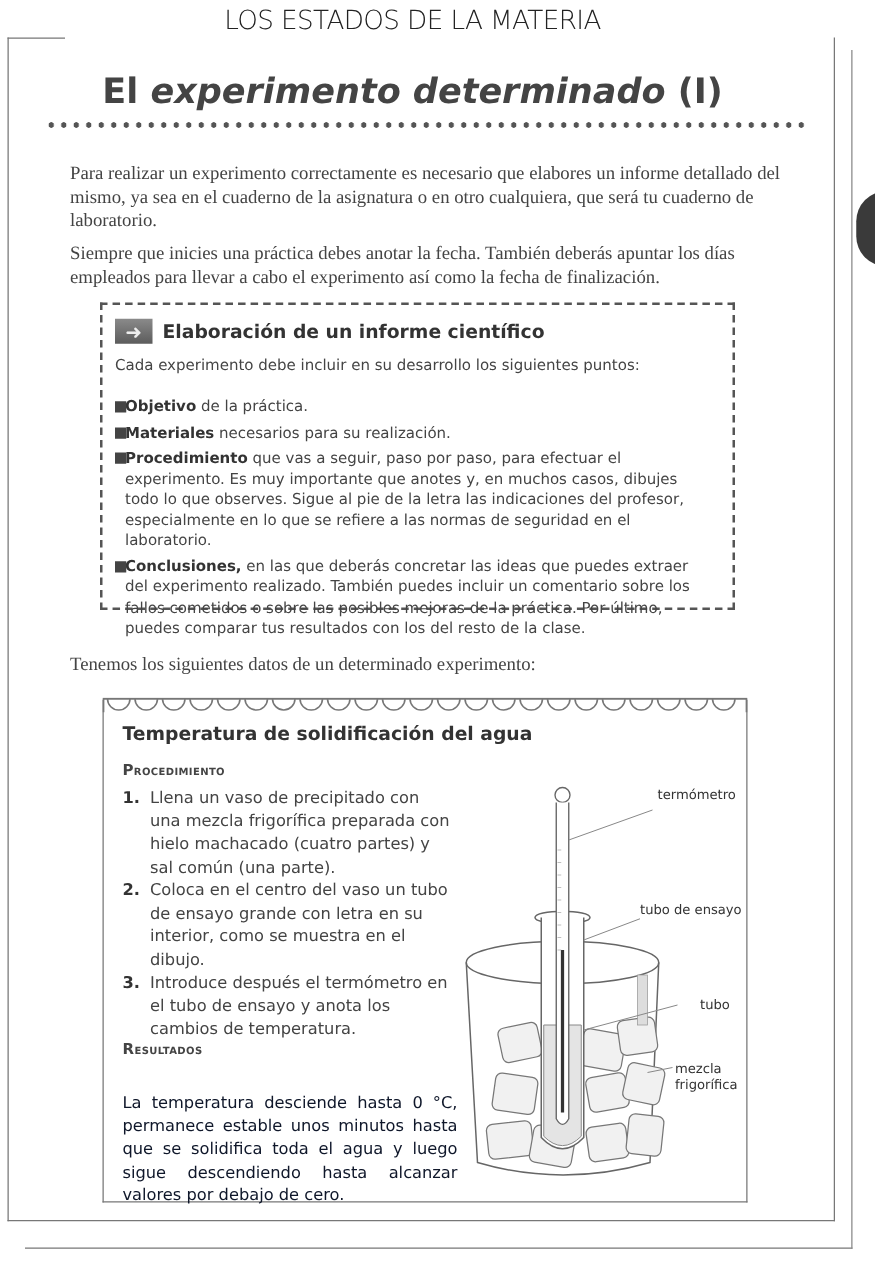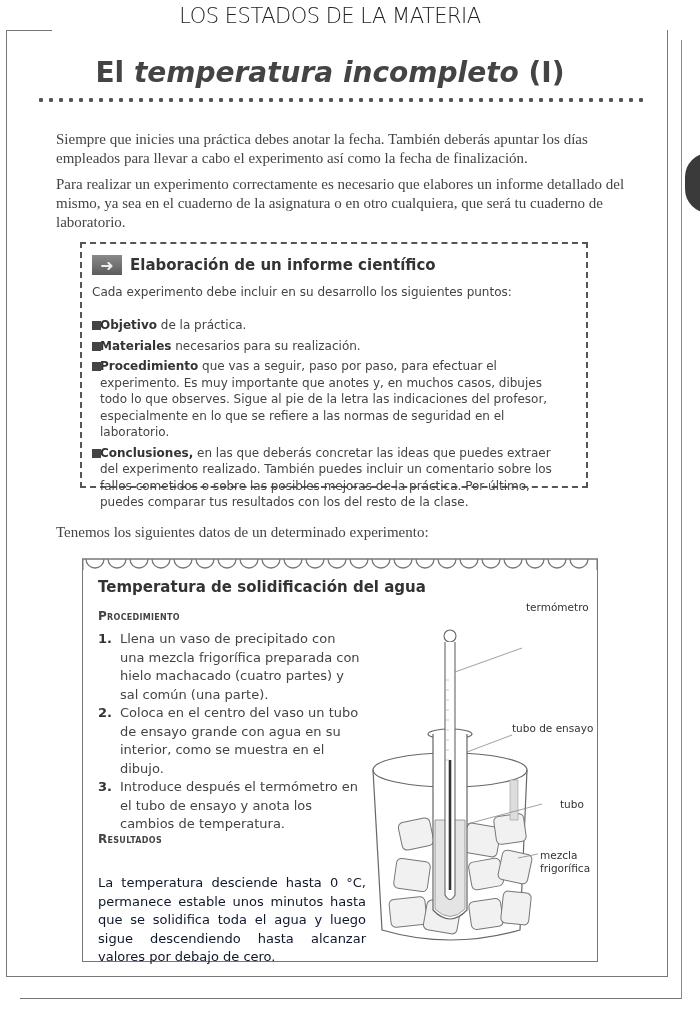--- a/index.html
+++ b/index.html
@@ -49,26 +49,26 @@
 </head>
 <body>
 
 <div class="page-frame"></div>
 <div class="frame-top-stub"></div>
 <div class="outer-bottom"></div>
 <div class="outer-right"></div>
 <div class="side-tab"></div>
 
 <div class="section-header">LOS ESTADOS DE LA MATERIA</div>
-<div class="page-title"><span>El </span><span class="it">temperatura incompleto</span><span> (I)</span></div>
+<div class="page-title"><span>El </span><span class="it">experimento determinado</span><span> (I)</span></div>
 <div class="dotted-rule"></div>
 
 <div class="intro">
+  <p>Para realizar un experimento correctamente es necesario que elabores un informe detallado del mismo, ya sea en el cuaderno de la asignatura o en otro cualquiera, que será tu cuaderno de laboratorio.</p>
   <p>Siempre que inicies una práctica debes anotar la fecha. También deberás apuntar los días empleados para llevar a cabo el experimento así como la fecha de finalización.</p>
-  <p>Para realizar un experimento correctamente es necesario que elabores un informe detallado del mismo, ya sea en el cuaderno de la asignatura o en otro cualquiera, que será tu cuaderno de laboratorio.</p>
 </div>
 
 <div class="info-box">
   <div class="info-title-row">
     <div class="arrow-icon">➜</div>
     <div class="info-title">Elaboración de un informe científico</div>
   </div>
   <div class="info-lead">Cada experimento debe incluir en su desarrollo los siguientes puntos:</div>
   <ul class="info-list">
     <li><span class="sq"></span><b>Objetivo</b><span> de la práctica.</span></li>
@@ -87,21 +87,21 @@
   <line x1="515.25" y1="1" x2="515.25" y2="12" stroke="#777" stroke-width="1.5"></line>
   <g fill="none" stroke="#777" stroke-width="1.3">
     <path d="M4 1 a9 9 0 0 0 18 0 M26 1 a9 9 0 0 0 18 0 M48 1 a9 9 0 0 0 18 0 M70 1 a9 9 0 0 0 18 0 M92 1 a9 9 0 0 0 18 0 M114 1 a9 9 0 0 0 18 0 M136 1 a9 9 0 0 0 18 0 M158 1 a9 9 0 0 0 18 0 M180 1 a9 9 0 0 0 18 0 M202 1 a9 9 0 0 0 18 0 M224 1 a9 9 0 0 0 18 0 M246 1 a9 9 0 0 0 18 0 M268 1 a9 9 0 0 0 18 0 M290 1 a9 9 0 0 0 18 0 M312 1 a9 9 0 0 0 18 0 M334 1 a9 9 0 0 0 18 0 M356 1 a9 9 0 0 0 18 0 M378 1 a9 9 0 0 0 18 0 M400 1 a9 9 0 0 0 18 0 M422 1 a9 9 0 0 0 18 0 M444 1 a9 9 0 0 0 18 0 M466 1 a9 9 0 0 0 18 0 M488 1 a9 9 0 0 0 18 0"></path>
   </g>
 </svg>
 
 <div class="exp-title">Temperatura de solidificación del agua</div>
 <div class="sc-head proc-head">Procedimiento</div>
 <ol class="proc-list">
   <li><span class="num">1.</span><span>Llena un vaso de precipitado con una mezcla frigorífica preparada con hielo machacado (cuatro partes) y sal común (una parte).</span></li>
-  <li><span class="num">2.</span><span>Coloca en el centro del vaso un tubo de ensayo grande con agua en su interior, como se muestra en el dibujo.</span></li>
+  <li><span class="num">2.</span><span>Coloca en el centro del vaso un tubo de ensayo grande con letra en su interior, como se muestra en el dibujo.</span></li>
   <li><span class="num">3.</span><span>Introduce después el termómetro en el tubo de ensayo y anota los cambios de temperatura.</span></li>
 </ol>
 <div class="sc-head res-head">Resultados</div>
 <div class="res-text">La temperatura desciende hasta 0 °C, permanece estable unos minutos hasta que se solidifica toda el agua y luego sigue descendiendo hasta alcanzar valores por debajo de cero.</div>
 
 <svg class="drawing" viewBox="0 0 230 340" width="230" height="340">
 
   <g fill="none" stroke="#666" stroke-width="1.2">
     <ellipse cx="80" cy="150" rx="77" ry="17"></ellipse>
     <path d="M3 150 L12 310 Q80 330 150 310 L157 150"></path>
@@ -146,19 +146,19 @@
       <line x1="76" y1="140" x2="79" y2="140"></line>
   </g>
 
   <g stroke="#888" stroke-width="0.8">
     <line x1="85" y1="52" x2="152" y2="28"></line>
     <line x1="97" y1="132" x2="142" y2="115"></line>
     <line x1="97" y1="204" x2="172" y2="184"></line>
     <line x1="148" y1="238" x2="168" y2="234"></line>
   </g>
 </svg>
-<div class="lbl" style="left:526px;top:601px;">termómetro</div>
+<div class="lbl" style="left:526px;top:630px;">termómetro</div>
 <div class="lbl" style="left:512px;top:722px;">tubo de ensayo</div>
 <div class="lbl" style="left:560px;top:798px;">tubo</div>
 <div class="lbl" style="left:540px;top:849px;">
     <div>mezcla</div>
     <div>frigorífica</div>
   </div>
 
 </body></html>

